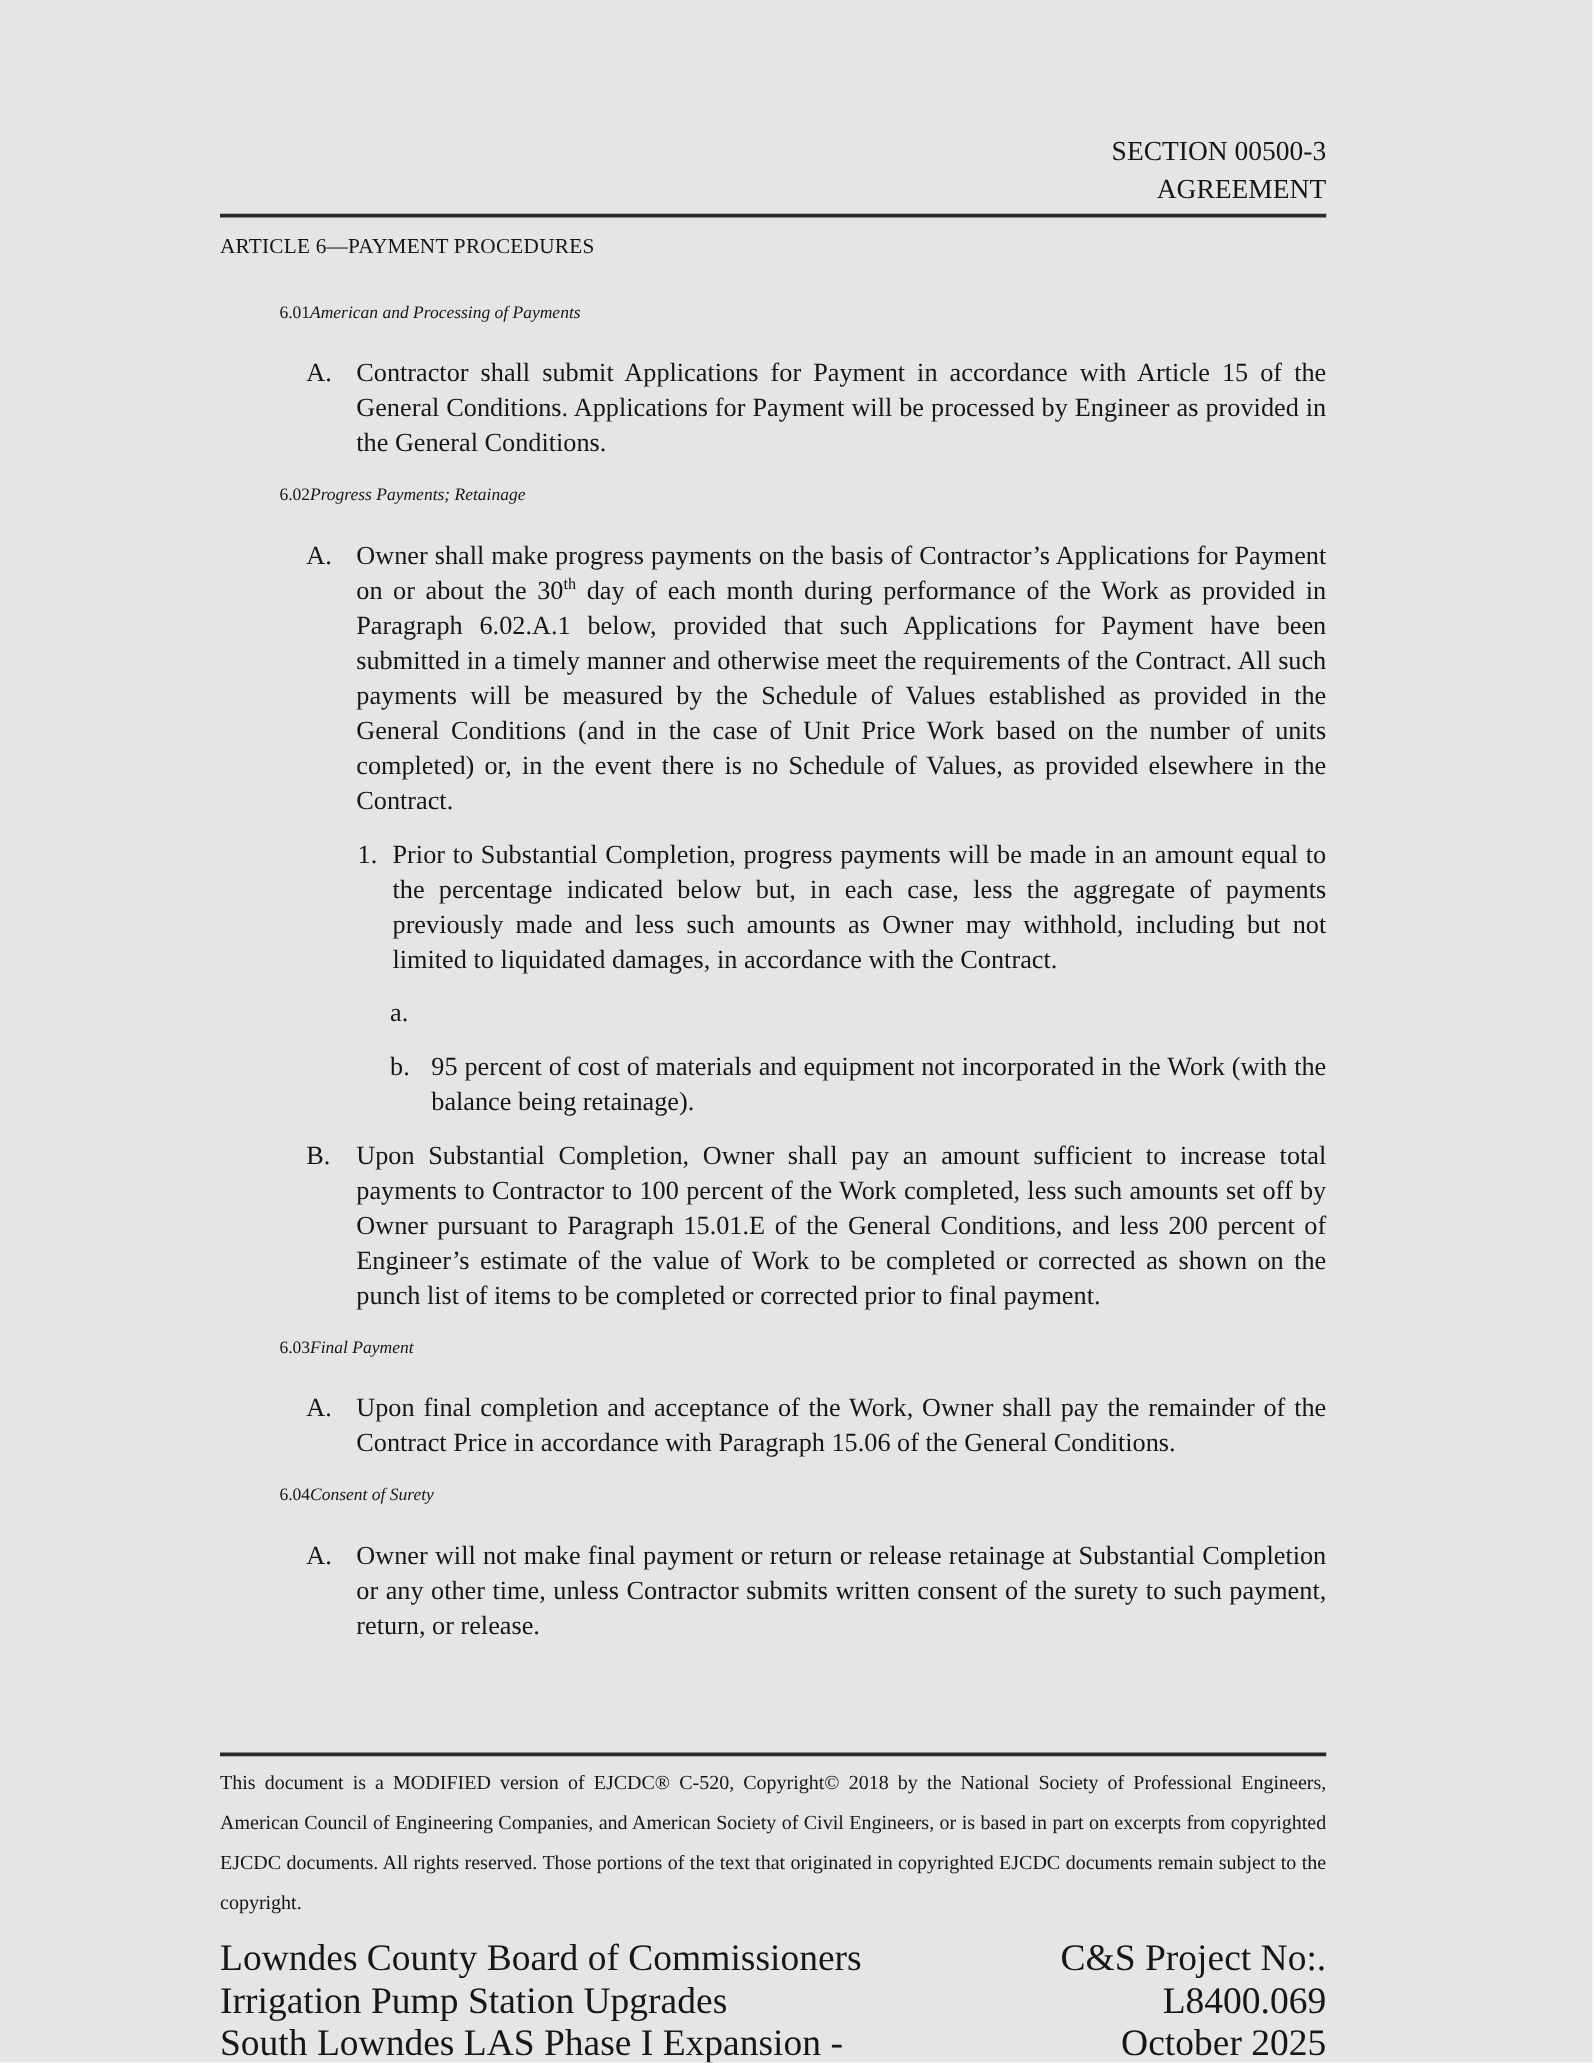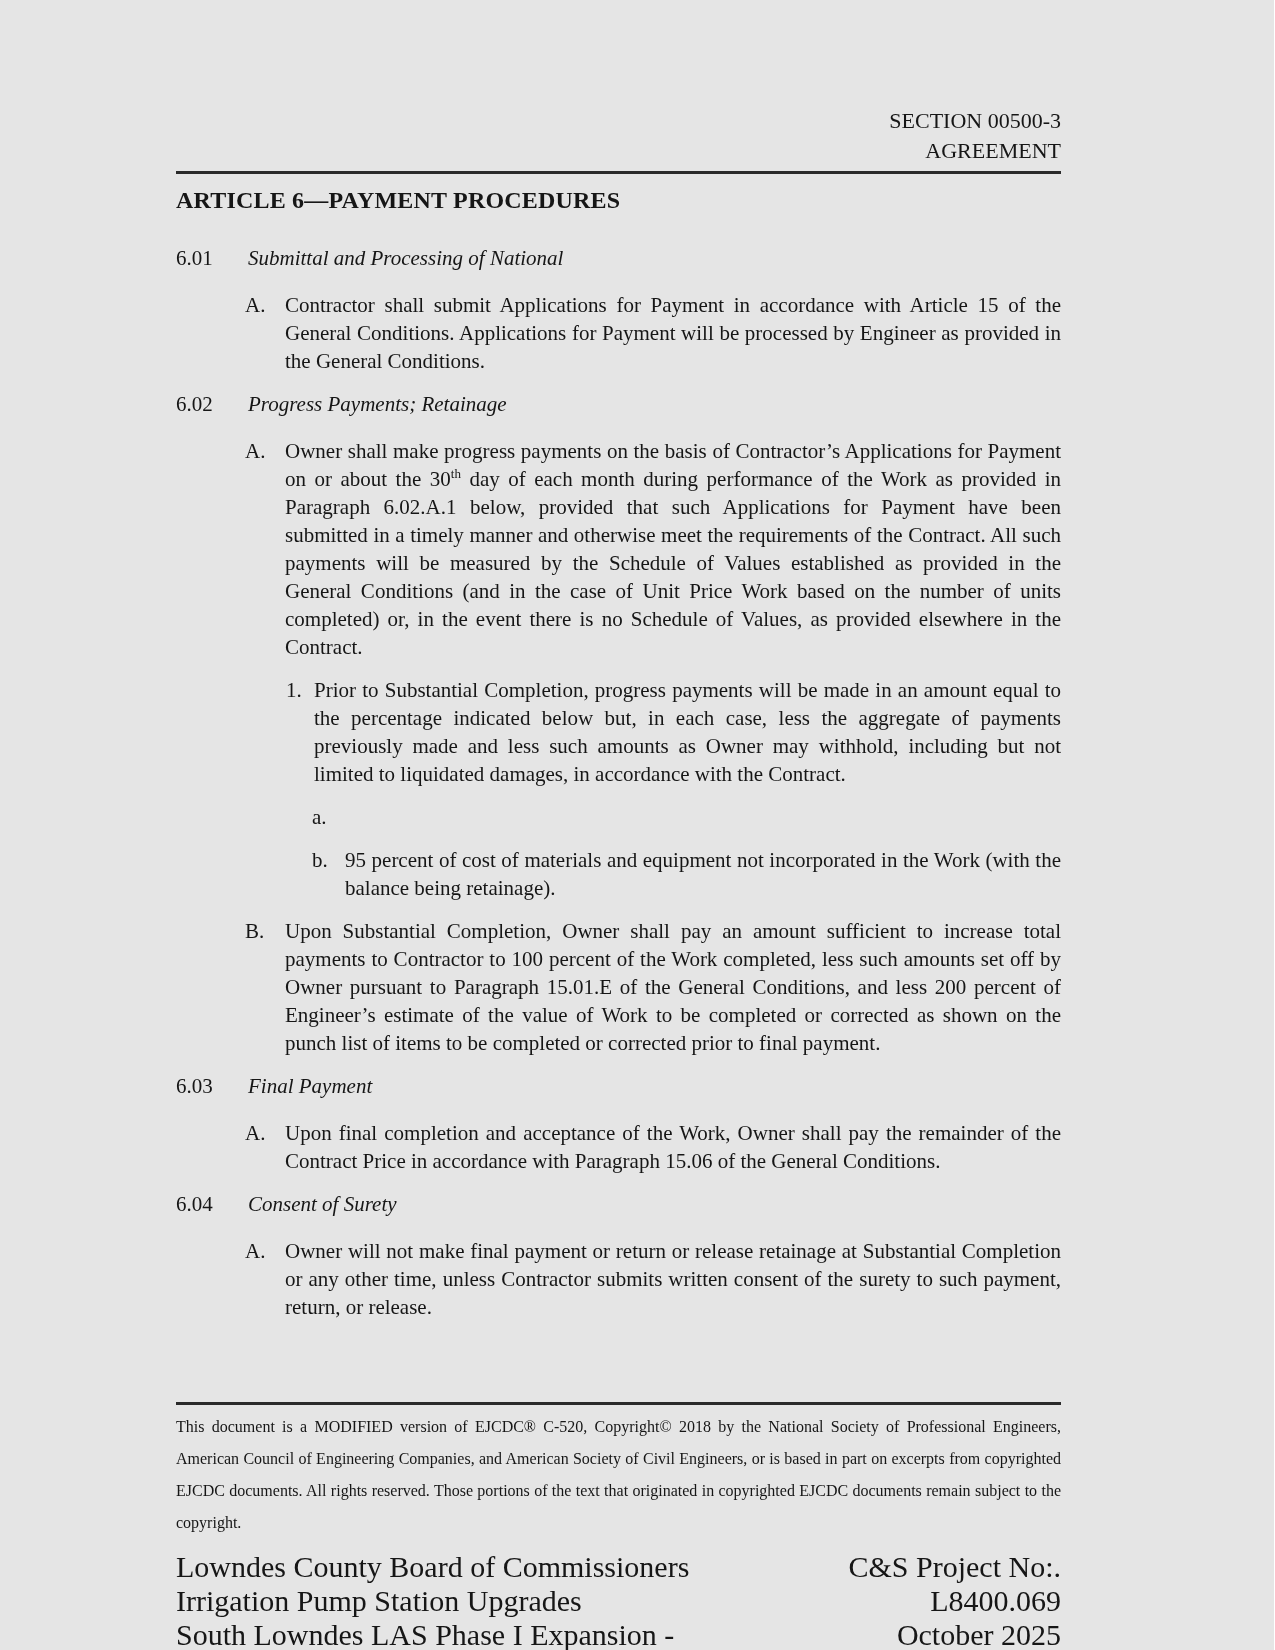--- a/index.html
+++ b/index.html
@@ -22,30 +22,31 @@
     text-align: right;
     font-size: 22px;
     line-height: 30px;
   }
   .header-rule {
     border: none;
     border-top: 3px solid #2a2a2a;
     margin: 5px 0 0 0;
   }
   .article-title {
-    font-size: 24px;
-    font-weight: 700;
+    font-size: 17px;
+    font-weight: 400;
     margin: 13px 0 30px 0;
     letter-spacing: 0.2px;
   }
   .section-heading {
     display: flex;
-    font-size: 21px;
+    font-size: 14px;
     line-height: 28px;
     margin: 0 0 19px 0;
+    text-align: right;
   }
   .sec-num { width: 72px; flex: none; }
   .sec-title { font-style: italic; }
   .para {
     display: flex;
     font-size: 21px;
     line-height: 28px;
     margin: 0 0 15px 0;
   }
   .para .marker { flex: none; }
@@ -96,21 +97,21 @@
       <div>SECTION 00500-3</div>
       <div>AGREEMENT</div>
     </div>
 
     <hr class="header-rule">
 
     <div class="article-title">ARTICLE 6—PAYMENT PROCEDURES</div>
 
     <div class="section-heading">
       <span class="sec-num">6.01</span>
-      <span class="sec-title">Submittal and Processing of National</span>
+      <span class="sec-title">American and Processing of Payments</span>
     </div>
     <div class="para level-A">
       <span class="marker">A.</span>
       <div class="ptext">Contractor shall submit Applications for Payment in accordance with Article 15 of the General Conditions. Applications for Payment will be processed by Engineer as provided in the General Conditions.</div>
     </div>
 
     <div class="section-heading">
       <span class="sec-num">6.02</span>
       <span class="sec-title">Progress Payments; Retainage</span>
     </div>

